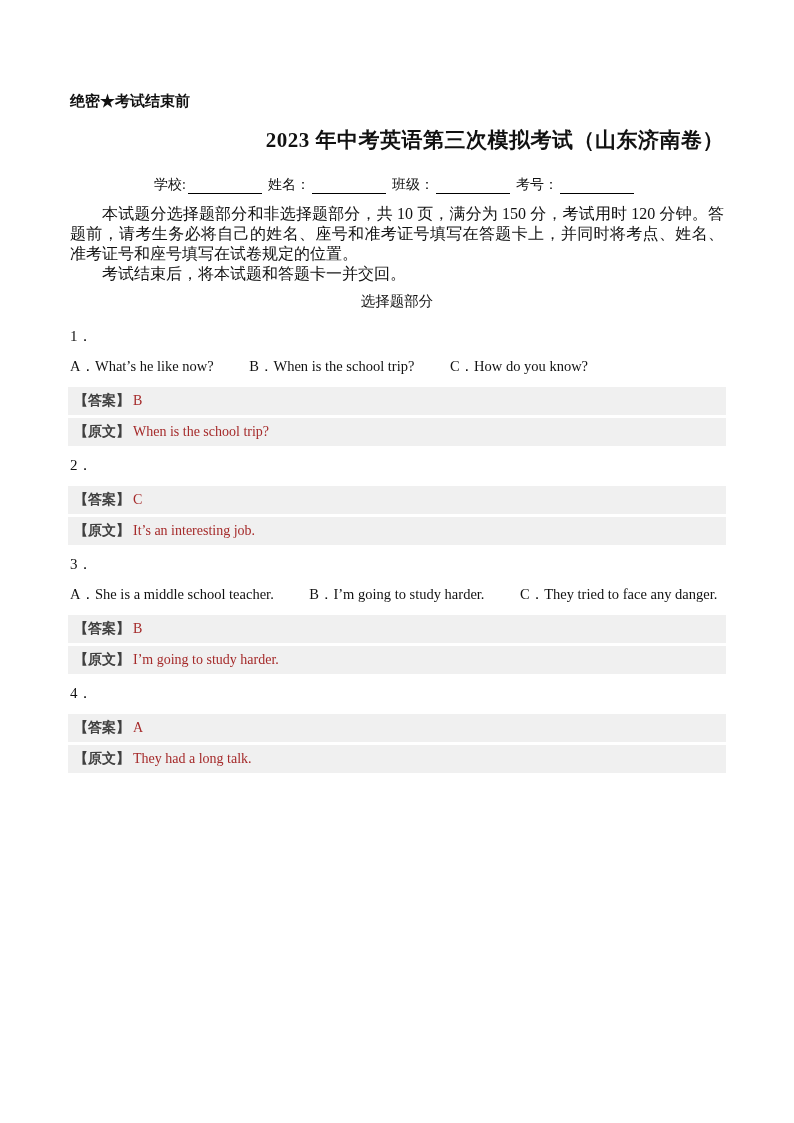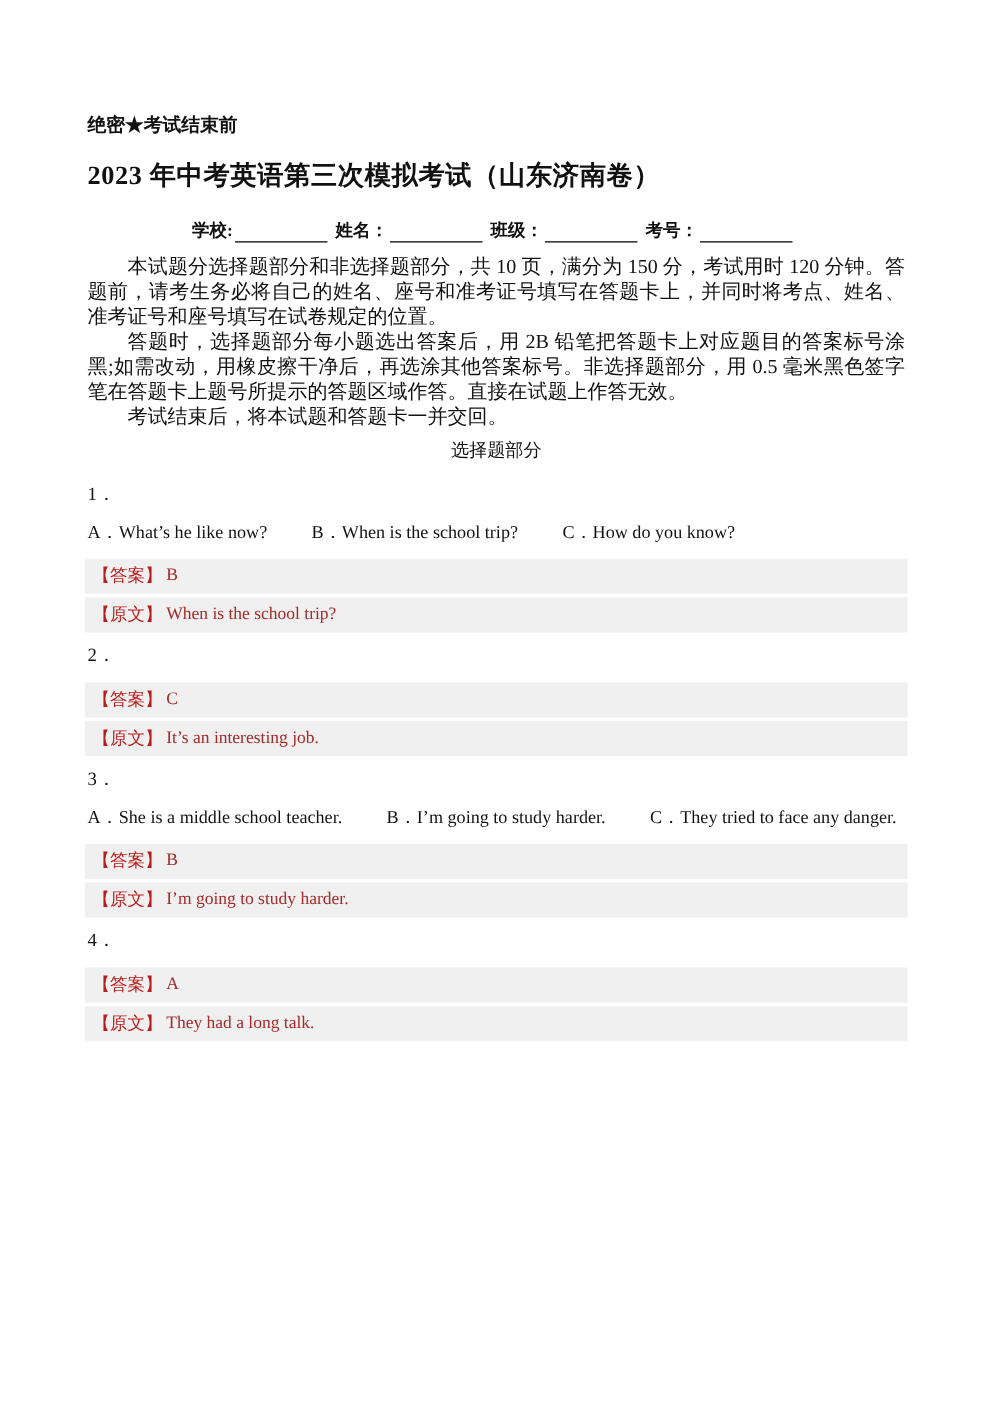--- a/index.html
+++ b/index.html
@@ -16,34 +16,34 @@
   }
   .content { padding: 92px 70px 0 70px; }
 
   .security-note {
     font-size: 15px;
     font-weight: bold;
     line-height: 18px;
   }
   .exam-title {
     margin-top: 16px;
-    text-align: left;
+    text-align: right;
     font-size: 21px;
     font-weight: bold;
     letter-spacing: 0.5px;
   }
   .info-line {
     margin-top: 22px;
     display: flex;
     justify-content: center;
     align-items: flex-end;
     font-size: 14px;
   }
   .info-field { display: flex; align-items: flex-end; margin-right: 6px; }
-  .info-label { white-space: pre; font-weight: bold; }
+  .info-label { white-space: pre; }
   .blank-line {
     display: inline-block;
     width: 74px;
     height: 16px;
     border-bottom: 1px solid #000;
     margin-left: 2px;
   }
 
   .instructions { margin-top: 10px; }
   .para {
@@ -82,21 +82,21 @@
   .answer-block { margin-top: 6px; margin-left: -2px; margin-right: -2px; }
   .answer-row {
     background: #f0f0f0;
     min-height: 28px;
     display: flex;
     align-items: center;
     padding: 2px 6px;
     font-size: 14px;
   }
   .answer-row + .answer-row { margin-top: 3px; text-align: center; }
-  .red-label { color: #b91c1c; white-space: pre; }
+  .red-label { color: #404040; white-space: pre; font-weight: bold; }
   .red-value { color: #a52a2a; margin-left: 3px; }
 </style>
 </head>
 <body>
 
 <div class="page">
   <div class="content">
 
     <div class="security-note">绝密★考试结束前</div>
 
@@ -116,21 +116,20 @@
         <span class="blank-line"></span>
       </span>
       <span class="info-field">
         <span class="info-label">考号：</span>
         <span class="blank-line"></span>
       </span>
     </div>
 
     <div class="instructions">
       <p class="para">本试题分选择题部分和非选择题部分，共 10 页，满分为 150 分，考试用时 120 分钟。答题前，请考生务必将自己的姓名、座号和准考证号填写在答题卡上，并同时将考点、姓名、准考证号和座号填写在试卷规定的位置。</p>
-      <p class="para">答题时，选择题部分每小题选出答案后，用 2B 铅笔把答题卡上对应题目的答案标号涂黑;如需改动，用橡皮擦干净后，再选涂其他答案标号。非选择题部分，用 0.5 毫米黑色签字笔在答题卡上题号所提示的答题区域作答。直接在试题上作答无效。</p>
       <p class="para">考试结束后，将本试题和答题卡一并交回。</p>
     </div>
 
     <div class="section-header">选择题部分</div>
 
 
 
     <div class="question">
       <div class="q-number">1．</div>
       <div class="q-options">

